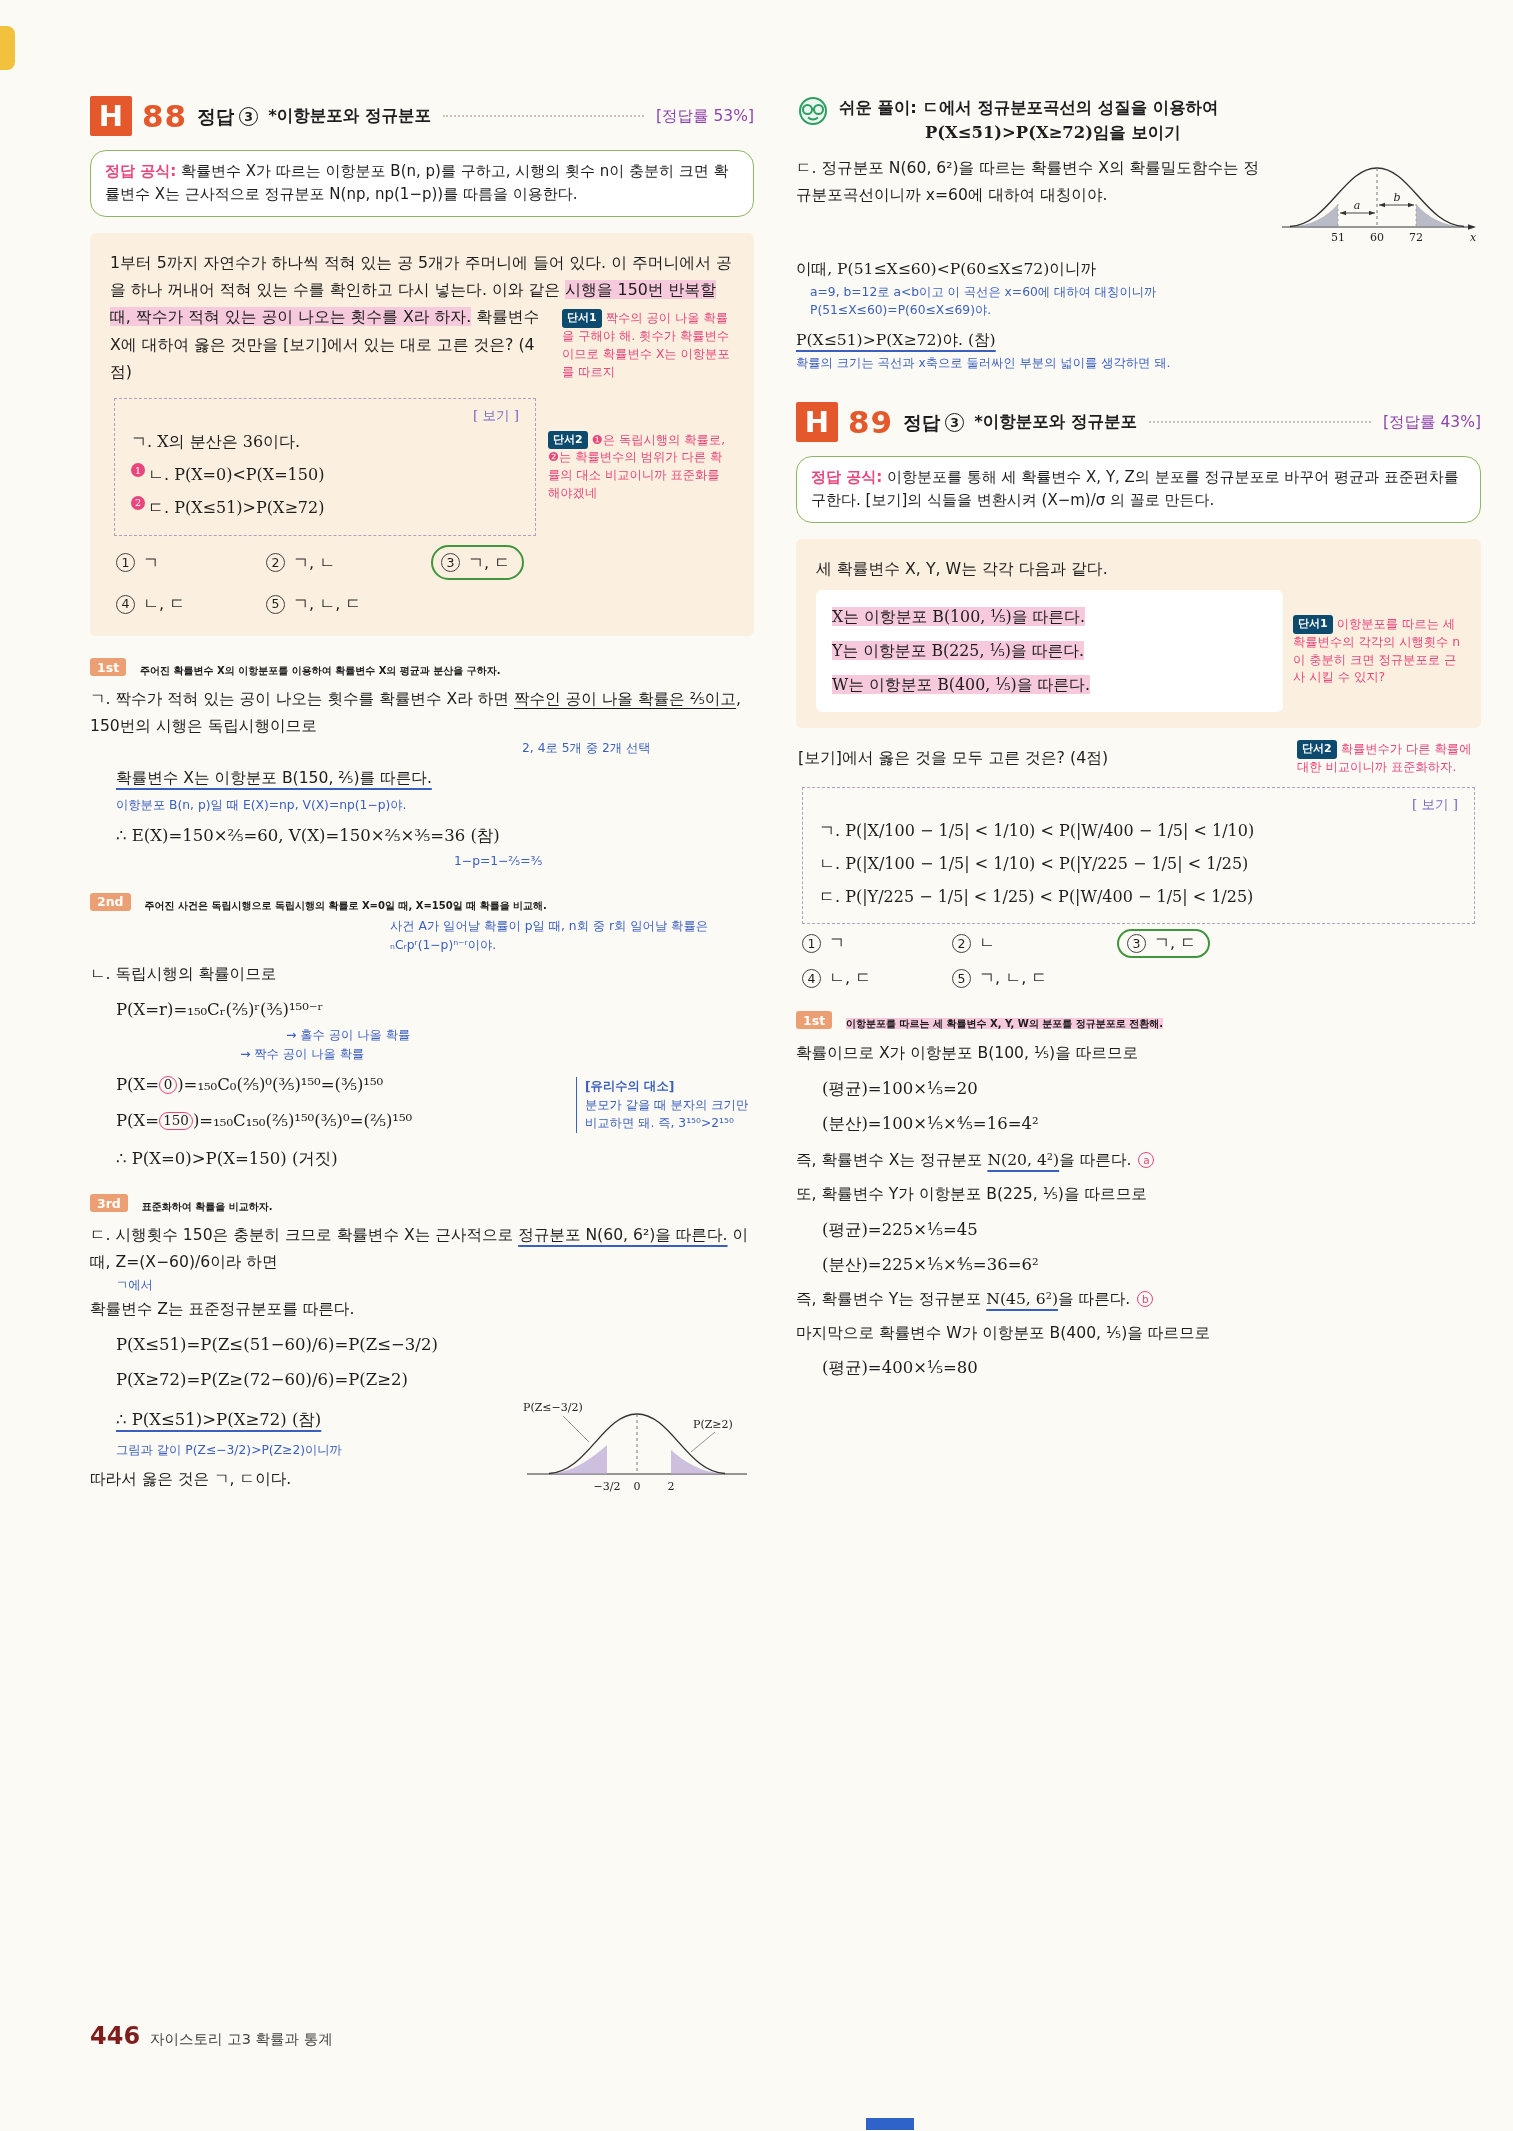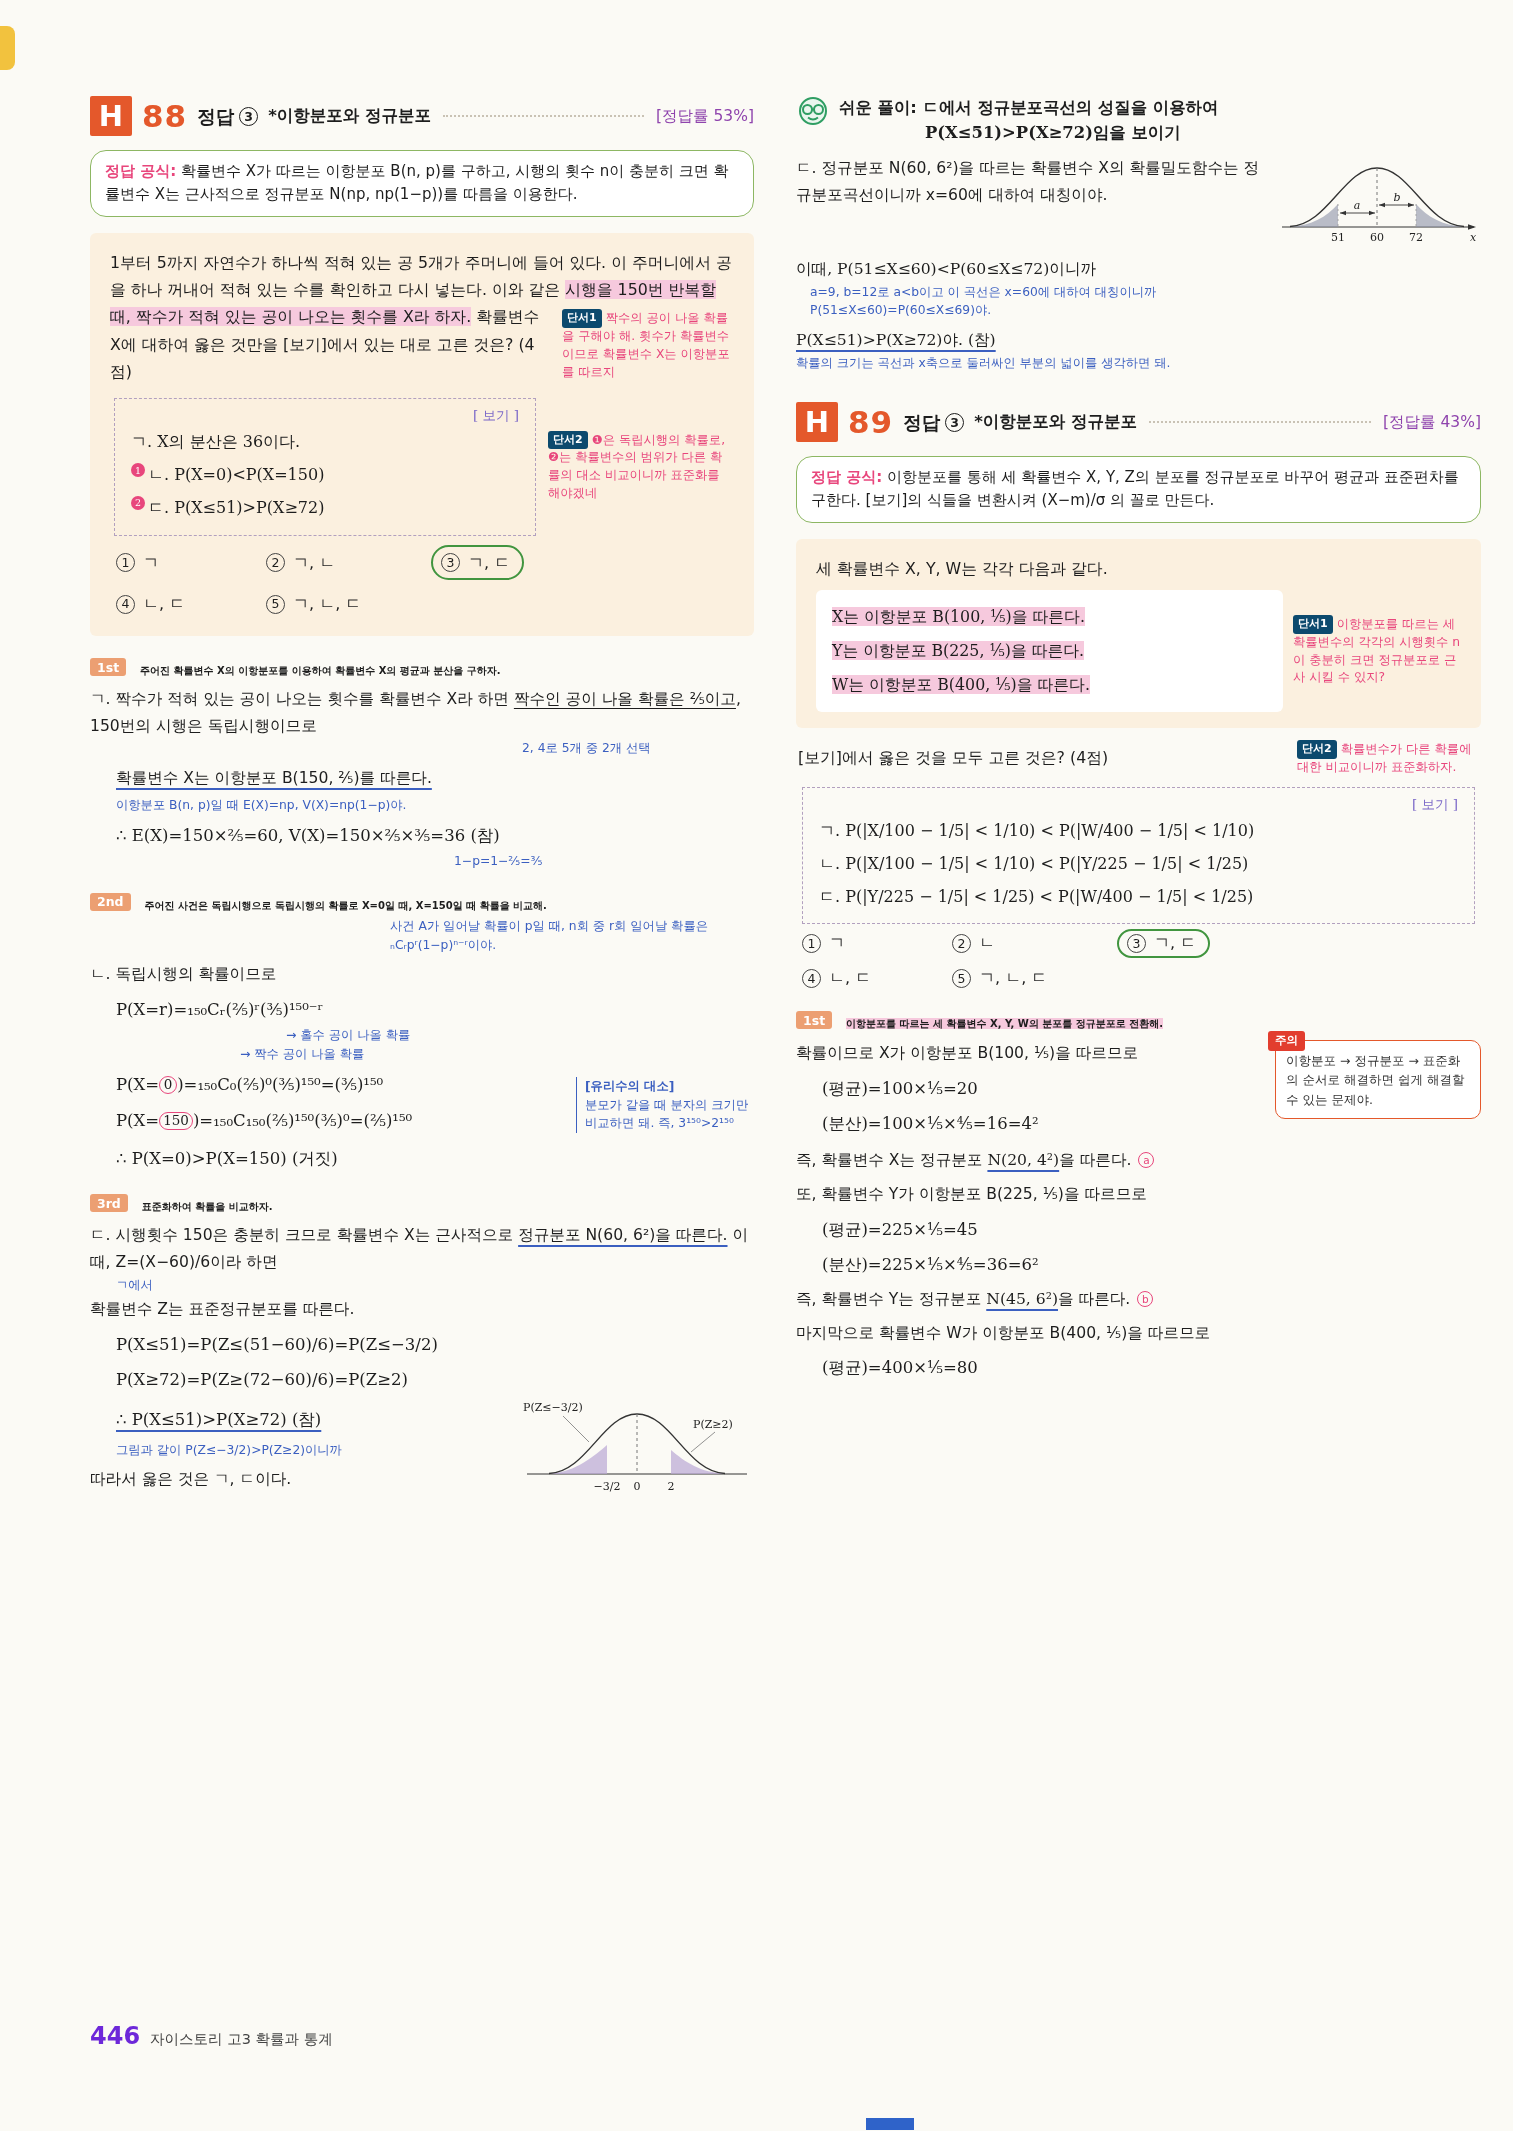--- a/index.html
+++ b/index.html
@@ -85,21 +85,21 @@
   .mark-circ{display:inline-flex;width:16px;height:16px;border:1.3px solid #e8467c;color:#e8467c;
     border-radius:50%;font-size:10.5px;align-items:center;justify-content:center;margin-left:7px;vertical-align:1px}
 
   
   .innerbox{background:#fff;border-radius:6px;padding:10px 16px;line-height:2.15;flex:1}
   .qrow{display:flex;gap:12px;align-items:center;margin:12px 2px 10px}
   .qrow .q{flex:1;font-size:15.8px}
 
   
   .footer{position:absolute;left:90px;top:2022px;display:flex;align-items:baseline;gap:10px}
-  .footer .num{font-size:24px;font-weight:bold;color:#6d28d9}
+  .footer .num{font-size:24px;font-weight:bold;color:#7f1d1d}
   .footer .lab{font-size:14.5px;color:#444}
 </style>
 </head>
 <body>
 
 <div class="corner-tab"></div>
 
 <div class="columns">
 
   <div class="col-left">
@@ -366,24 +366,20 @@
       <div>
         <span class="sbadge">1st</span>
         <span class="stitle hl">이항분포를 따르는 세 확률변수 X, Y, W의 분포를 정규분포로 전환해.</span>
       </div>
       <div class="flexrow" style="margin-top:8px">
         <div style="flex:1">
           <div class="bodyl" style="margin-top:0">확률이므로 X가 이항분포 B(100, ⅕)을 따르므로</div>
           <div class="formula">(평균)=100×⅕=20</div>
           <div class="formula">(분산)=100×⅕×⅘=16=4²</div>
         </div>
-        <div class="caution">
-          <span class="caution-badge">주의</span>
-          <span>이항분포 → 정규분포 → 표준화의 순서로 해결하면 쉽게 해결할 수 있는 문제야.</span>
-        </div>
       </div>
       <div class="bodyl">
         <span>즉, 확률변수 X는 정규분포 </span><span class="ulblue mf">N(20, 4²)</span><span>을 따른다.</span><span class="mark-circ">a</span>
       </div>
       <div class="bodyl">또, 확률변수 Y가 이항분포 B(225, ⅕)을 따르므로</div>
       <div class="formula">(평균)=225×⅕=45</div>
       <div class="formula">(분산)=225×⅕×⅘=36=6²</div>
       <div class="bodyl">
         <span>즉, 확률변수 Y는 정규분포 </span><span class="ulblue mf">N(45, 6²)</span><span>을 따른다.</span><span class="mark-circ">b</span>
       </div>

